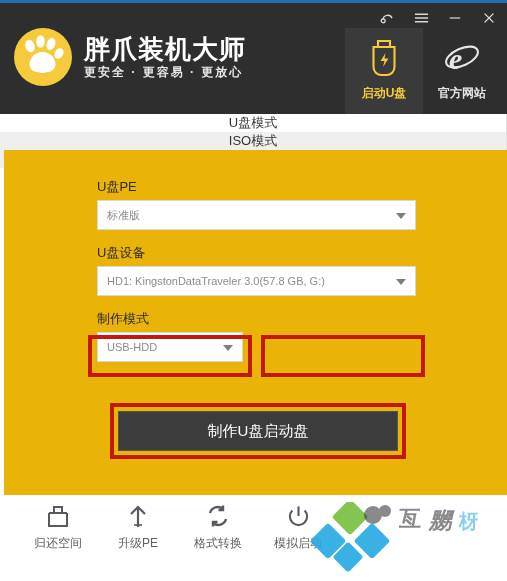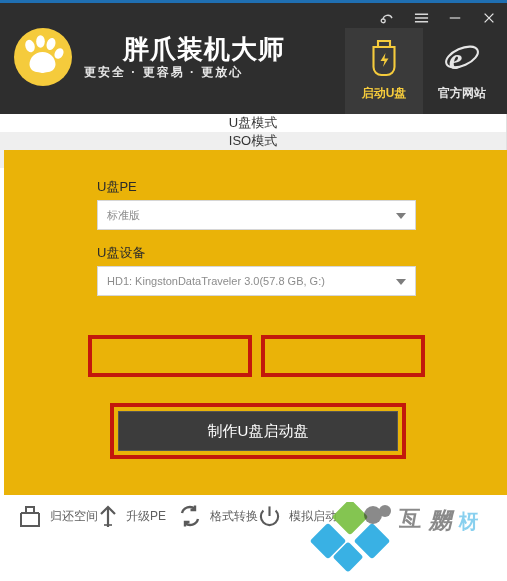--- a/index.html
+++ b/index.html
@@ -34,21 +34,21 @@
     display: flex; align-items: center; gap: 12px;
   }
   .paw {
     width: 58px; height: 58px; border-radius: 50%;
     background: #f5cb3c; position: relative; flex: none;
   }
   .paw svg { position: absolute; left: 8px; top: 7px; }
   .brand-text { display: flex; flex-direction: column; gap: 4px; }
   .brand-title {
     color: #ffffff; font-size: 26px; font-weight: bold;
-    letter-spacing: 1px; line-height: 1; margin-left: 39px;
+    letter-spacing: 1px; line-height: 1;
   }
   .brand-sub {
     color: #e8e8e8; font-size: 12px; font-weight: bold;
     letter-spacing: 2px; line-height: 1;
   }
 
   .nav {
     position: absolute; right: 6px; top: 28px; height: 86px;
     display: flex; align-items: flex-start;
   }
@@ -113,21 +113,21 @@
     cursor: pointer; border: 1px solid #555;
   }
 
   
   .bottom {
     position: absolute; left: 0; top: 495px; width: 507px; height: 86px;
     background: #ffffff; display: flex; align-items: flex-start;
     padding-top: 8px;
   }
   .tool {
-    width: 80px; display: flex; flex-direction: row; align-items: center;
+    width: 80px; display: flex; flex-direction: column; align-items: center;
     gap: 8px; cursor: pointer; color: #5a5a5a;
   }
   .tool-icon { height: 26px; display: flex; align-items: center; }
   .tool-label { font-size: 12px; color: #5f5f5f; line-height: 1; }
 
   
   .watermark {
     position: absolute; right: 0px; top: 498px; width: 200px; height: 83px;
     pointer-events: none;
   }
@@ -239,20 +239,27 @@
     </div>
 
     <div class="field f-dev">
       <div class="field-label">U盘设备</div>
       <div class="select">
         <span>HD1: KingstonDataTraveler 3.0(57.8 GB, G:)</span>
         <span class="caret"></span>
       </div>
     </div>
 
+    <div class="field f-mode">
+      <div class="field-label">制作模式</div>
+      <div class="select">
+        <span>USB-HDD</span>
+        <span class="caret"></span>
+      </div>
+    </div>
 
 
     <div class="hl hl-mode"></div>
     <div class="hl hl-fmt"></div>
     <div class="hl hl-make"></div>
 
     <div class="make-btn">
       <span>制作U盘启动盘</span>
     </div>
   </div>

